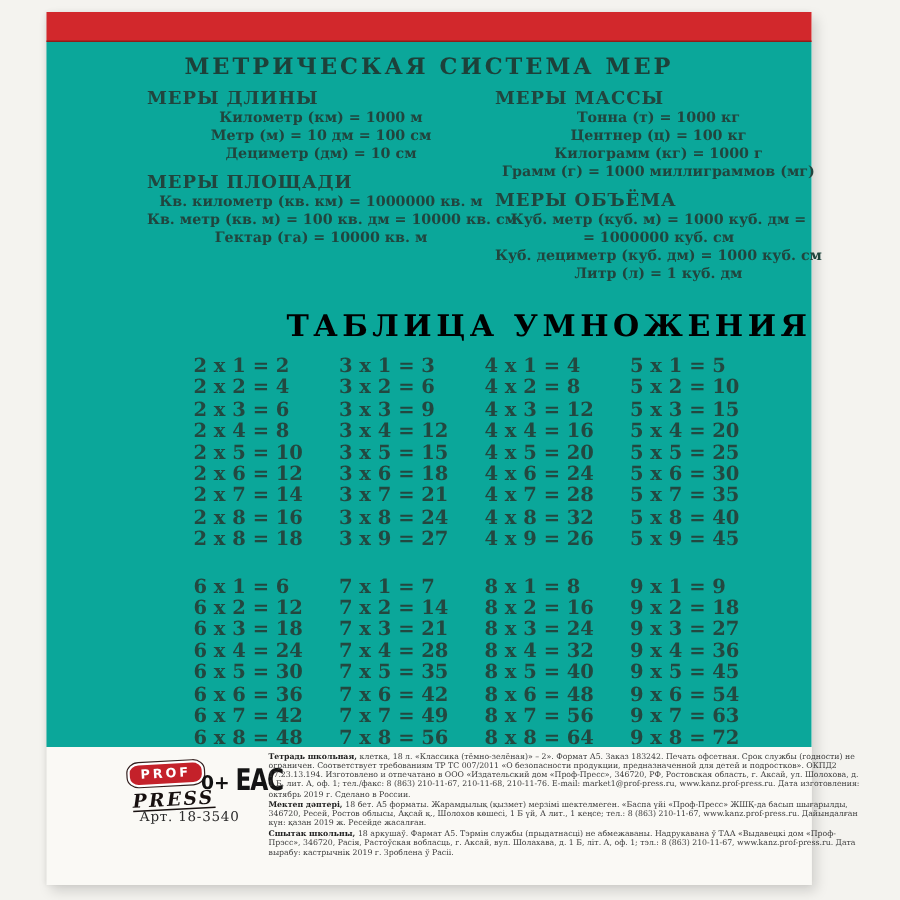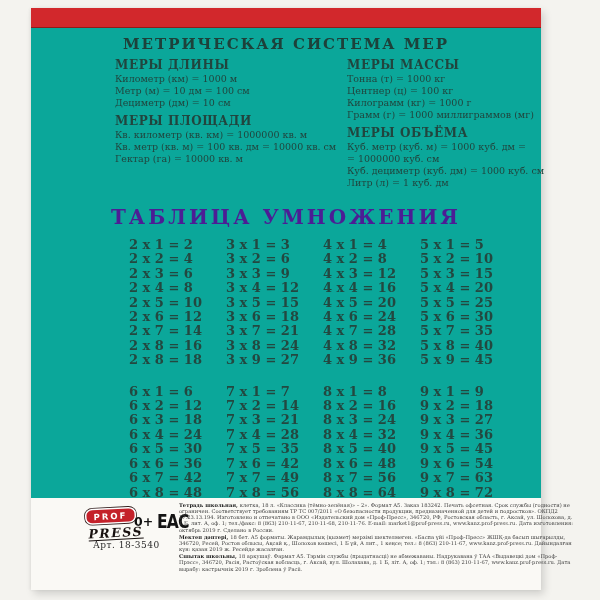--- a/index.html
+++ b/index.html
@@ -10,27 +10,27 @@
          box-shadow:3px 4px 8px rgba(0,0,0,.15), -1px 0 3px rgba(0,0,0,.06);
          display:flex;flex-direction:column;}
   .red-band{height:19px;background:#d2282c;border-bottom:1px solid #8f1b1a;}
   .teal-body{height:470px;background:#0ba79a;color:#21453e;position:relative;
              padding-top:7px;box-sizing:border-box;}
   .white-strip{flex:1;background:#faf9f5;position:relative;}
 
   .metric-title{text-align:center;font-size:15px;font-weight:bold;letter-spacing:2px;
                 line-height:18px;color:#1d413a;}
 
-  .measures{display:grid;grid-template-columns:232px 1fr;padding:5px 0 0 84px;}
+  .measures{display:grid;grid-template-columns:232px 1fr;padding:5px 0 0 67px;}
   .m-section{margin-bottom:5px;}
   .m-heading{font-size:12px;font-weight:bold;letter-spacing:.6px;line-height:14px;margin-bottom:1px;}
-  .m-line{font-size:9.5px;font-weight:400;line-height:12px;white-space:nowrap;}
-
-  .mult-title{text-align:center;font-size:20px;font-weight:bold;letter-spacing:3px;
-              margin:11px 0 9px;color:#4c1d95;}
+  .m-line{font-size:9.5px;font-weight:700;line-height:12px;white-space:nowrap;text-align:center;}
+
+  .mult-title{text-align:right;font-size:20px;font-weight:bold;letter-spacing:3px;
+              margin:11px 0 9px;color:#000000;}
   .t-block{display:flex;margin-left:98px;margin-bottom:17px;font-weight:bold;}
   .t-col{width:97px;}
   .t-eq{font-size:13px;line-height:14.4px;white-space:nowrap;color:#234840;}
 
   
   .logo{position:absolute;left:56px;top:11px;width:60px;transform:rotate(-3deg);}
   .logo-banner{width:48px;height:13px;background:#c4212a;border-radius:6px/5px;
                box-shadow:0 0 0 1.5px #fff,0 0 0 2.3px #33201f;
                display:flex;align-items:center;justify-content:center;}
   .logo-banner span{color:#fff;font-family:"DejaVu Sans",sans-serif;font-weight:bold;
@@ -126,21 +126,21 @@
           </div>
           <div class="t-col">
             <div class="t-eq">4 x 1 = 4</div>
             <div class="t-eq">4 x 2 = 8</div>
             <div class="t-eq">4 x 3 = 12</div>
             <div class="t-eq">4 x 4 = 16</div>
             <div class="t-eq">4 x 5 = 20</div>
             <div class="t-eq">4 x 6 = 24</div>
             <div class="t-eq">4 x 7 = 28</div>
             <div class="t-eq">4 x 8 = 32</div>
-            <div class="t-eq">4 x 9 = 36</div>
+            <div class="t-eq">4 x 9 = 26</div>
           </div>
           <div class="t-col">
             <div class="t-eq">5 x 1 = 5</div>
             <div class="t-eq">5 x 2 = 10</div>
             <div class="t-eq">5 x 3 = 15</div>
             <div class="t-eq">5 x 4 = 20</div>
             <div class="t-eq">5 x 5 = 25</div>
             <div class="t-eq">5 x 6 = 30</div>
             <div class="t-eq">5 x 7 = 35</div>
             <div class="t-eq">5 x 8 = 40</div>

